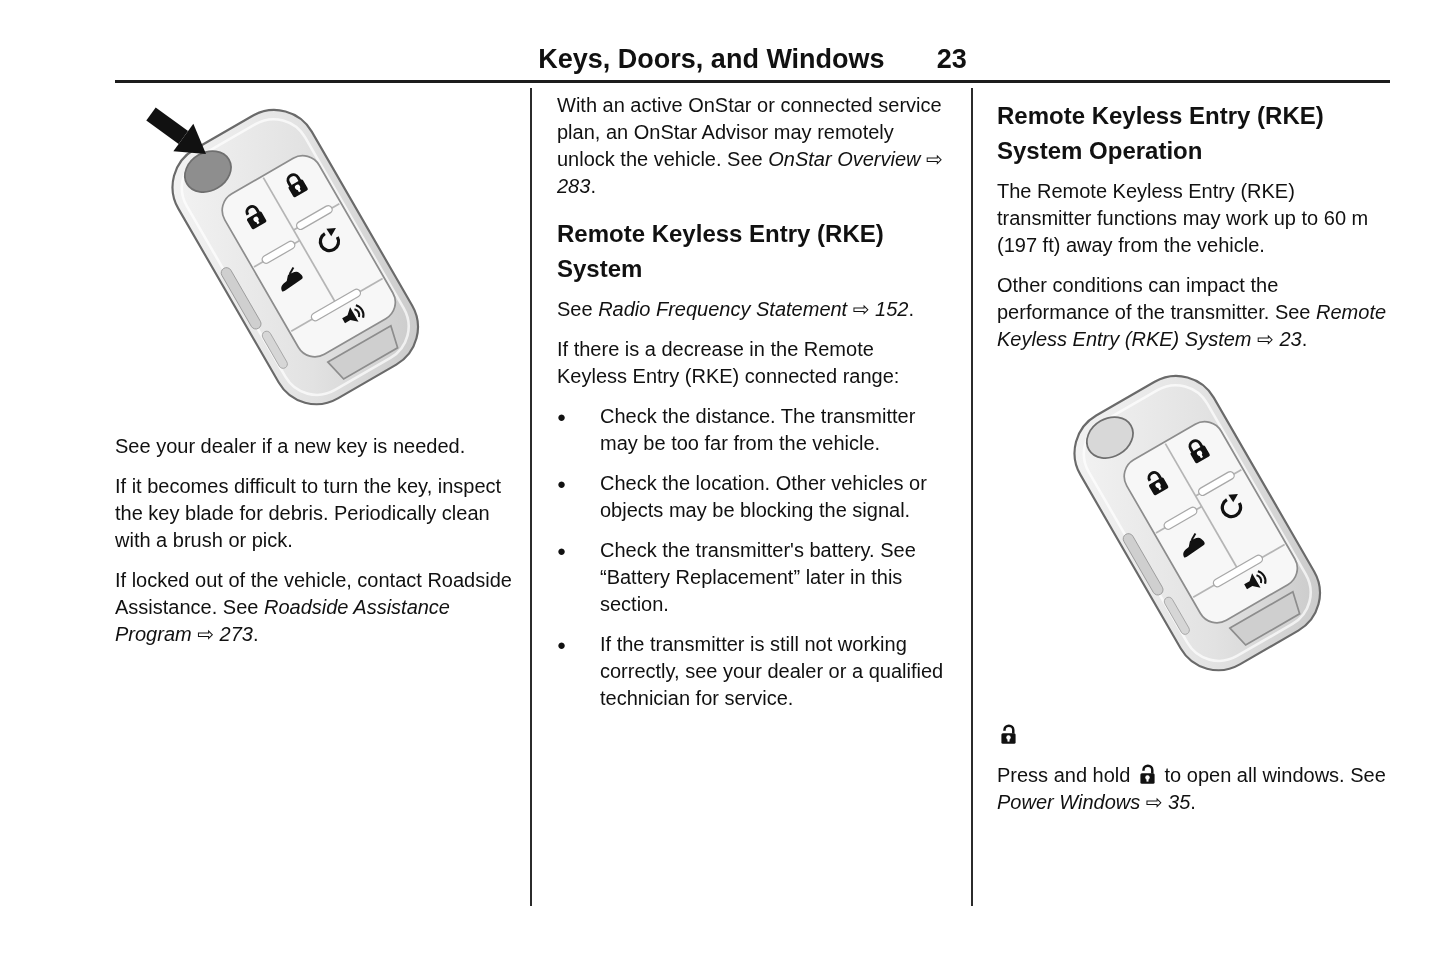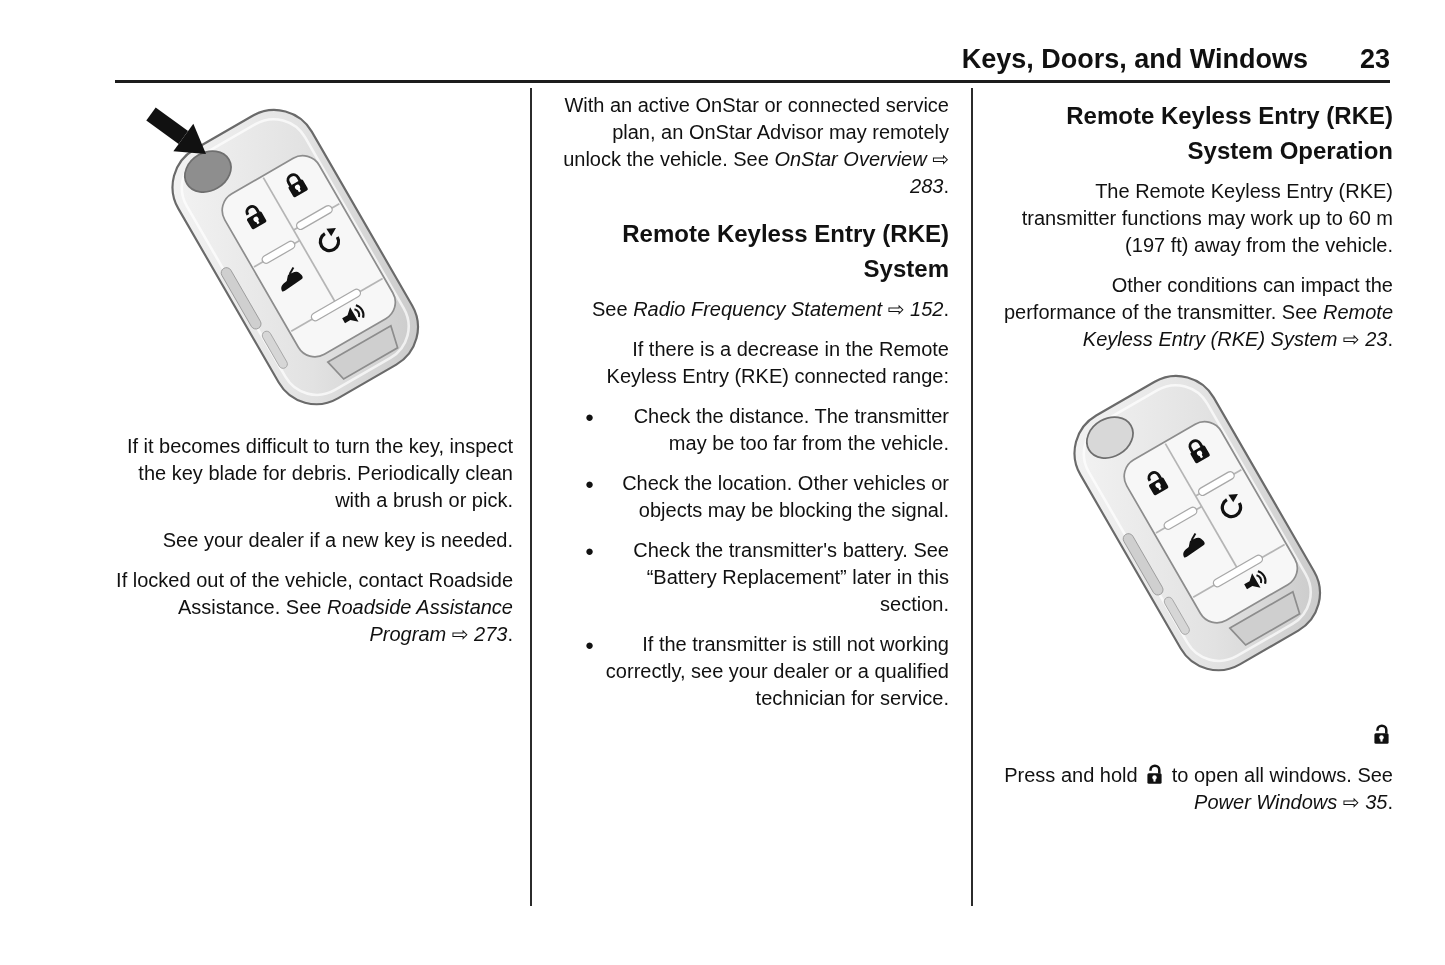--- a/index.html
+++ b/index.html
@@ -1,24 +1,24 @@
 <!DOCTYPE html>
 <html><head>
 <meta charset="utf-8">
 <style>
   html,body{margin:0;padding:0;background:#ffffff;}
   .page{position:relative;width:1445px;height:965px;background:#fff;overflow:hidden;
         font-family:"Liberation Sans", sans-serif;color:#111;}
   
-  .header{position:absolute;top:44px;left:115px;right:55px;text-align:right;
+  .header{position:absolute;top:44px;left:115px;right:55px;text-align:center;
           font-size:27px;font-weight:bold;white-space:nowrap;}
   .header .pagenum{display:inline-block;margin-left:52px;}
   .hdr-rule{position:absolute;top:80px;left:115px;width:1275px;height:3px;background:#1c1c1c;}
   
-  .col{position:absolute;top:92px;font-size:20px;line-height:27px;text-align:right;}
+  .col{position:absolute;top:92px;font-size:20px;line-height:27px;}
   .col1{left:115px;width:398px;}
   .col2{left:557px;width:392px;}
   .col3{left:997px;width:396px;}
   .vdiv{position:absolute;top:88px;width:2px;height:818px;background:#2b2b2b;}
   .vd1{left:530px;}
   .vd2{left:971px;}
   p{margin:0 0 13px 0;}
   h2{font-size:24px;line-height:35px;font-weight:bold;margin:16px 0 10px 0;}
   .col3 h2{margin-top:6px;}
   .italic{font-style:italic;}
@@ -117,22 +117,22 @@
       <svg class="fob fob-left" viewBox="0 0 260 360">
         <use href="#fob"></use>
       </svg>
       <svg class="arrow-svg" width="120" height="100" viewBox="0 0 120 100">
         <g transform="translate(8,14) rotate(36)">
           <rect x="0" y="-8" width="40" height="16" fill="#111"></rect>
           <polygon points="40,-17 68,0 40,17" fill="#111"></polygon>
         </g>
       </svg>
     </div>
+    <p>See your dealer if a new key is needed.</p>
     <p>If it becomes difficult to turn the key, inspect the key blade for debris. Periodically clean with a brush or pick.</p>
-    <p>See your dealer if a new key is needed.</p>
     <p><span>If locked out of the vehicle, contact Roadside Assistance. See </span><span class="italic">Roadside Assistance Program</span><span> ⇨ </span><span class="italic">273</span><span>.</span></p>
   </div>
 
   <div class="col col2">
     <p><span>With an active OnStar or connected service plan, an OnStar Advisor may remotely unlock the vehicle. See </span><span class="italic">OnStar Overview</span><span> ⇨ </span><span class="italic">283</span><span>.</span></p>
 
     <h2>Remote Keyless Entry (RKE) System</h2>
 
     <p><span>See </span><span class="italic">Radio Frequency Statement</span><span> ⇨ </span><span class="italic">152</span><span>.</span></p>
 

